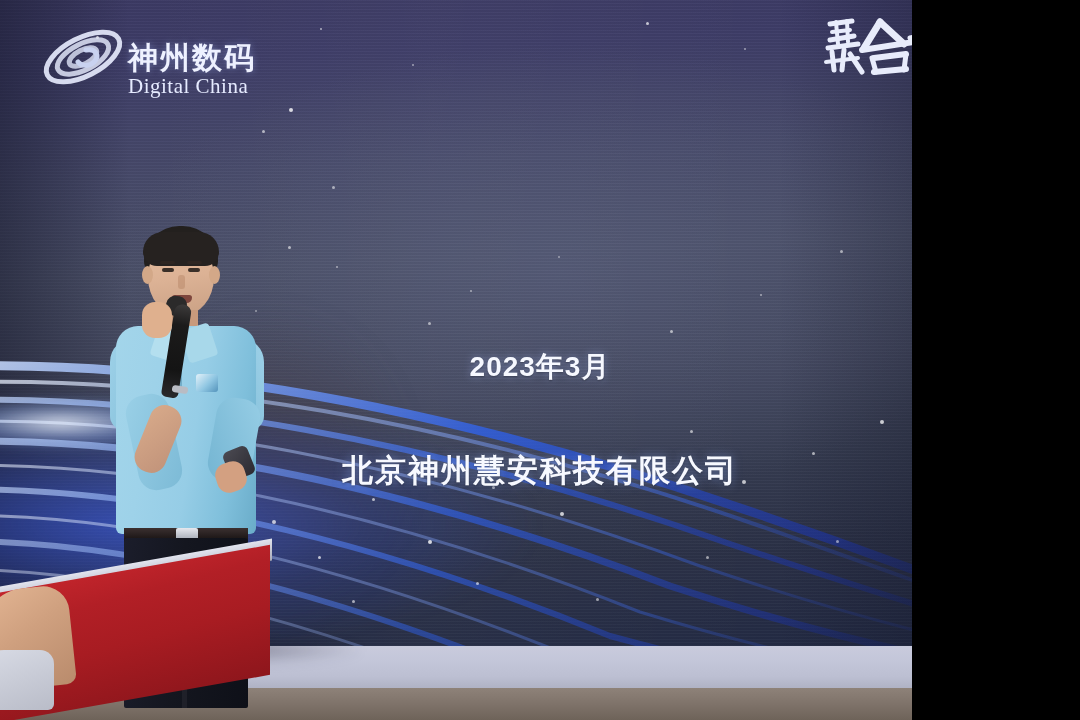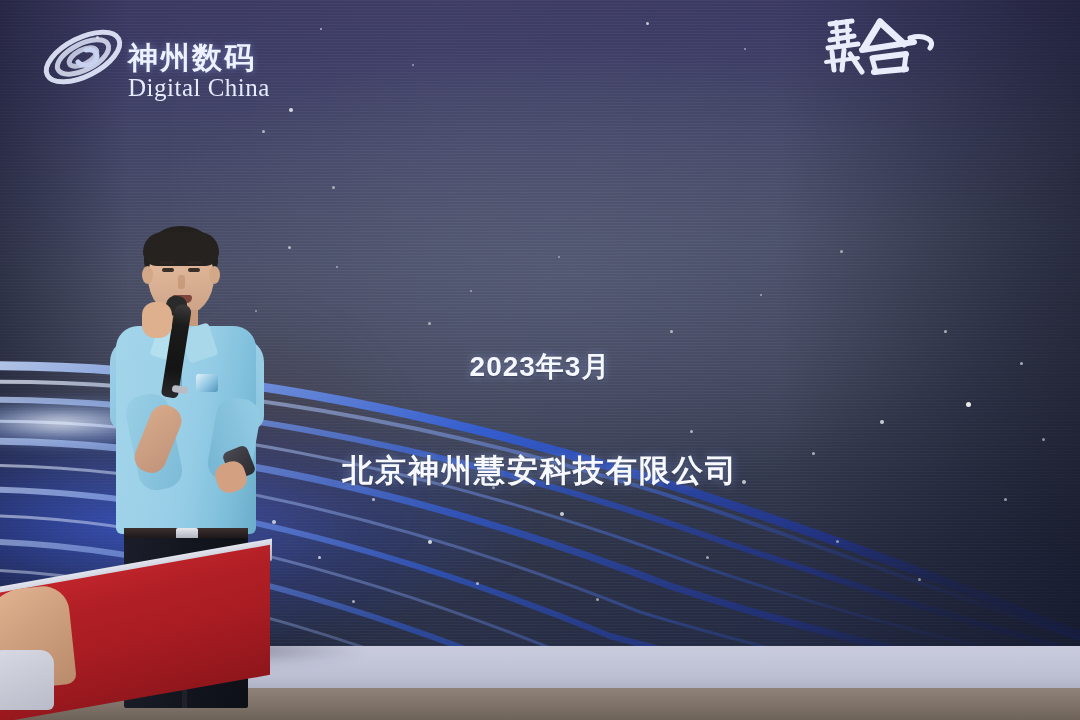--- a/index.html
+++ b/index.html
@@ -1,20 +1,20 @@
 <!DOCTYPE html>
 <html><head>
 <meta charset="utf-8">
 <title>Conference Stage Photo</title>
 <style>
   html,body{margin:0;padding:0;background:#000;}
   body{font-family:"Liberation Sans","DejaVu Sans",sans-serif;}
 
   #stage{
-    position:relative;width:1080px;height:720px;overflow:hidden;
+    position:relative;width:912px;height:720px;overflow:hidden;
     background:#15803d;
   }
 
   
   .led-screen{
     position:absolute;left:0;top:0;width:1080px;height:648px;
     background:
       radial-gradient(ellipse 60% 50% at 52% 42%, rgba(90,96,128,.55) 0%, rgba(60,64,92,0) 70%),
       linear-gradient(177deg,#3c3a64 0%,#3e3d68 10%,#474a6a 26%,#4b5068 40%,#43485e 56%,#373d52 70%,#2b3147 84%,#222a44 100%);
   }
@@ -78,21 +78,21 @@
   
   .dc-logo{position:absolute;left:40px;top:18px;width:240px;height:80px;}
   .dc-mark{position:absolute;left:0;top:4px;width:86px;height:70px;}
   .dc-cn{
     position:absolute;left:88px;top:20px;font-size:30px;font-weight:bold;
     color:#eef1ff;letter-spacing:2px;white-space:nowrap;
     text-shadow:0 0 7px rgba(170,190,255,.4);
   }
   .dc-en{
     position:absolute;left:88px;top:56px;font-family:"Liberation Serif","DejaVu Serif",serif;
-    font-size:25px;color:#e6ebff;letter-spacing:.5px;white-space:nowrap;
+    font-size:21px;color:#e6ebff;letter-spacing:.5px;white-space:nowrap;
   }
 
   
   .ev-logo{position:absolute;left:818px;top:14px;width:246px;height:104px;}
   .ev-mark{position:absolute;left:0;top:0;width:140px;height:66px;}
   .ev-sub{
     position:absolute;left:24px;top:62px;font-size:28px;font-weight:bold;
     color:#eceffc;letter-spacing:4px;white-space:nowrap;
     text-shadow:0 0 8px rgba(180,195,255,.45);
   }

